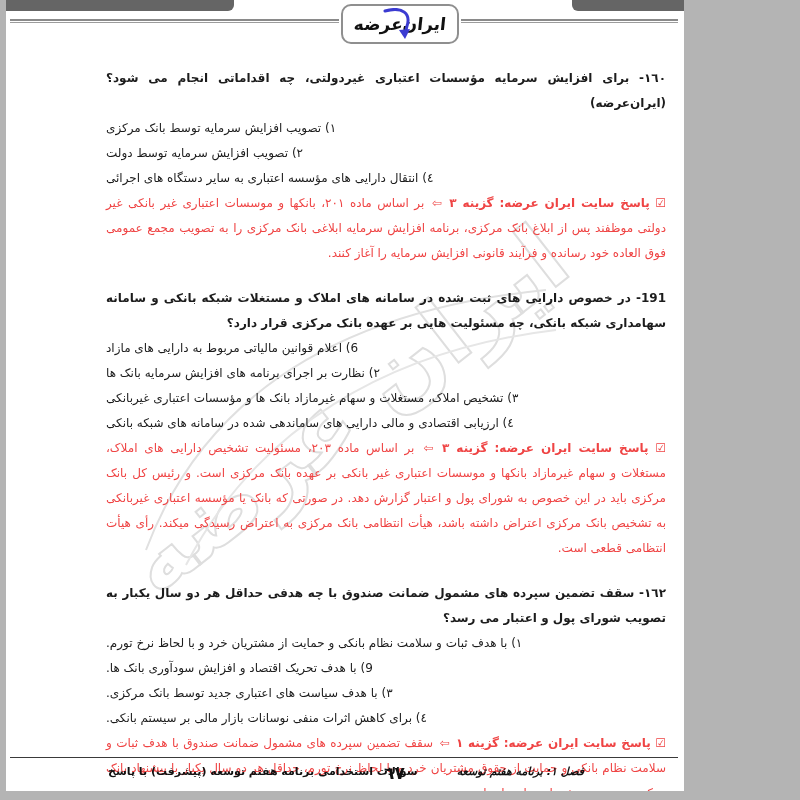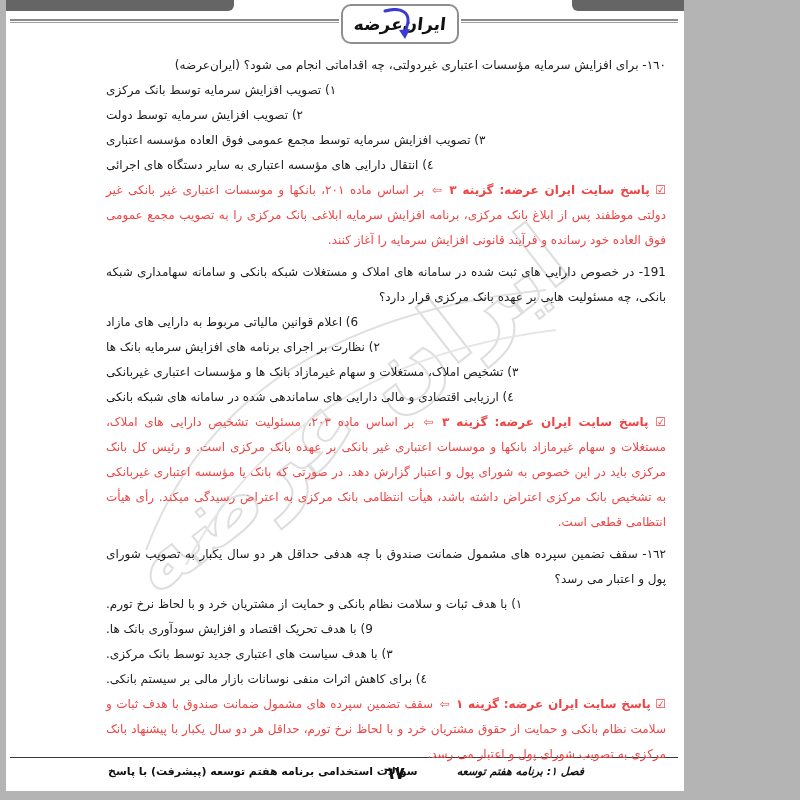--- a/index.html
+++ b/index.html
@@ -33,21 +33,21 @@
     font-weight:bold; font-size:17px; color:#111; letter-spacing:-1px;
     transform:skewX(-6deg); white-space:nowrap; direction:rtl;
   }
   .logo-swoosh { position:absolute; top:2px; left:38px; z-index:4; }
   
   .content {
     position:absolute; top:46px; right:18px; left:100px;
     direction:rtl; text-align:justify;
     font-size:12px; line-height:25px; color:#1c1c1c;
   }
-  .q-title { font-weight:normal; margin-top:7px; }
+  .q-title { font-weight:bold; margin-top:20px; }
   .option { text-align:left; }
   .answer { color:#ef4444; margin-bottom:2px; }
   .answer .lead { font-weight:bold; }
   .answer .chk { font-size:12px; font-weight:bold; }
   .answer .arrow { font-size:12px; padding:0 2px; }
   
   .watermark {
     position:absolute; top:250px; left:20px; width:640px; height:320px;
     display:flex; align-items:center; justify-content:center;
     transform:rotate(-38deg); pointer-events:none; z-index:0;
@@ -90,21 +90,20 @@
   <svg class="watermark-curve" width="440" height="300" viewBox="0 0 440 300">
     <path d="M20 280 C 80 120, 220 40, 420 20" fill="none" stroke="#e0e0e0" stroke-width="2"></path>
     <path d="M60 295 C 130 160, 260 80, 430 60" fill="none" stroke="#e6e6e6" stroke-width="2"></path>
   </svg>
 
   <div class="content">
 
     <p class="q-title">١٦٠- برای افزایش سرمایه مؤسسات اعتباری غیردولتی، چه اقداماتی انجام می شود؟ (ایران‌عرضه)</p>
     <p class="option">١) تصویب افزایش سرمایه توسط بانک مرکزی</p>
     <p class="option">٢) تصویب افزایش سرمایه توسط دولت</p>
-    <p class="option">٣) تصویب افزایش سرمایه توسط مجمع عمومی فوق العاده مؤسسه اعتباری</p>
     <p class="option">٤) انتقال دارایی های مؤسسه اعتباری به سایر دستگاه های اجرائی</p>
     <p class="answer">
       <span class="chk">☑</span>
       <span class="lead">پاسخ سایت ایران عرضه: گزینه ٣</span>
       <span class="arrow">⇦</span>
       <span>بر اساس ماده ٢٠١، بانکها و موسسات اعتباری غیر بانکی غیر دولتی موظفند پس از ابلاغ بانک مرکزی، برنامه افزایش سرمایه ابلاغی بانک مرکزی را به تصویب مجمع عمومی فوق العاده خود رسانده و فرآیند قانونی افزایش سرمایه را آغاز کنند.</span>
     </p>
 
     <p class="q-title">191- در خصوص دارایی های ثبت شده در سامانه های املاک و مستغلات شبکه بانکی و سامانه سهامداری شبکه بانکی، چه مسئولیت هایی بر عهده بانک مرکزی قرار دارد؟</p>
     <p class="option">6) اعلام قوانین مالیاتی مربوط به دارایی های مازاد</p>

